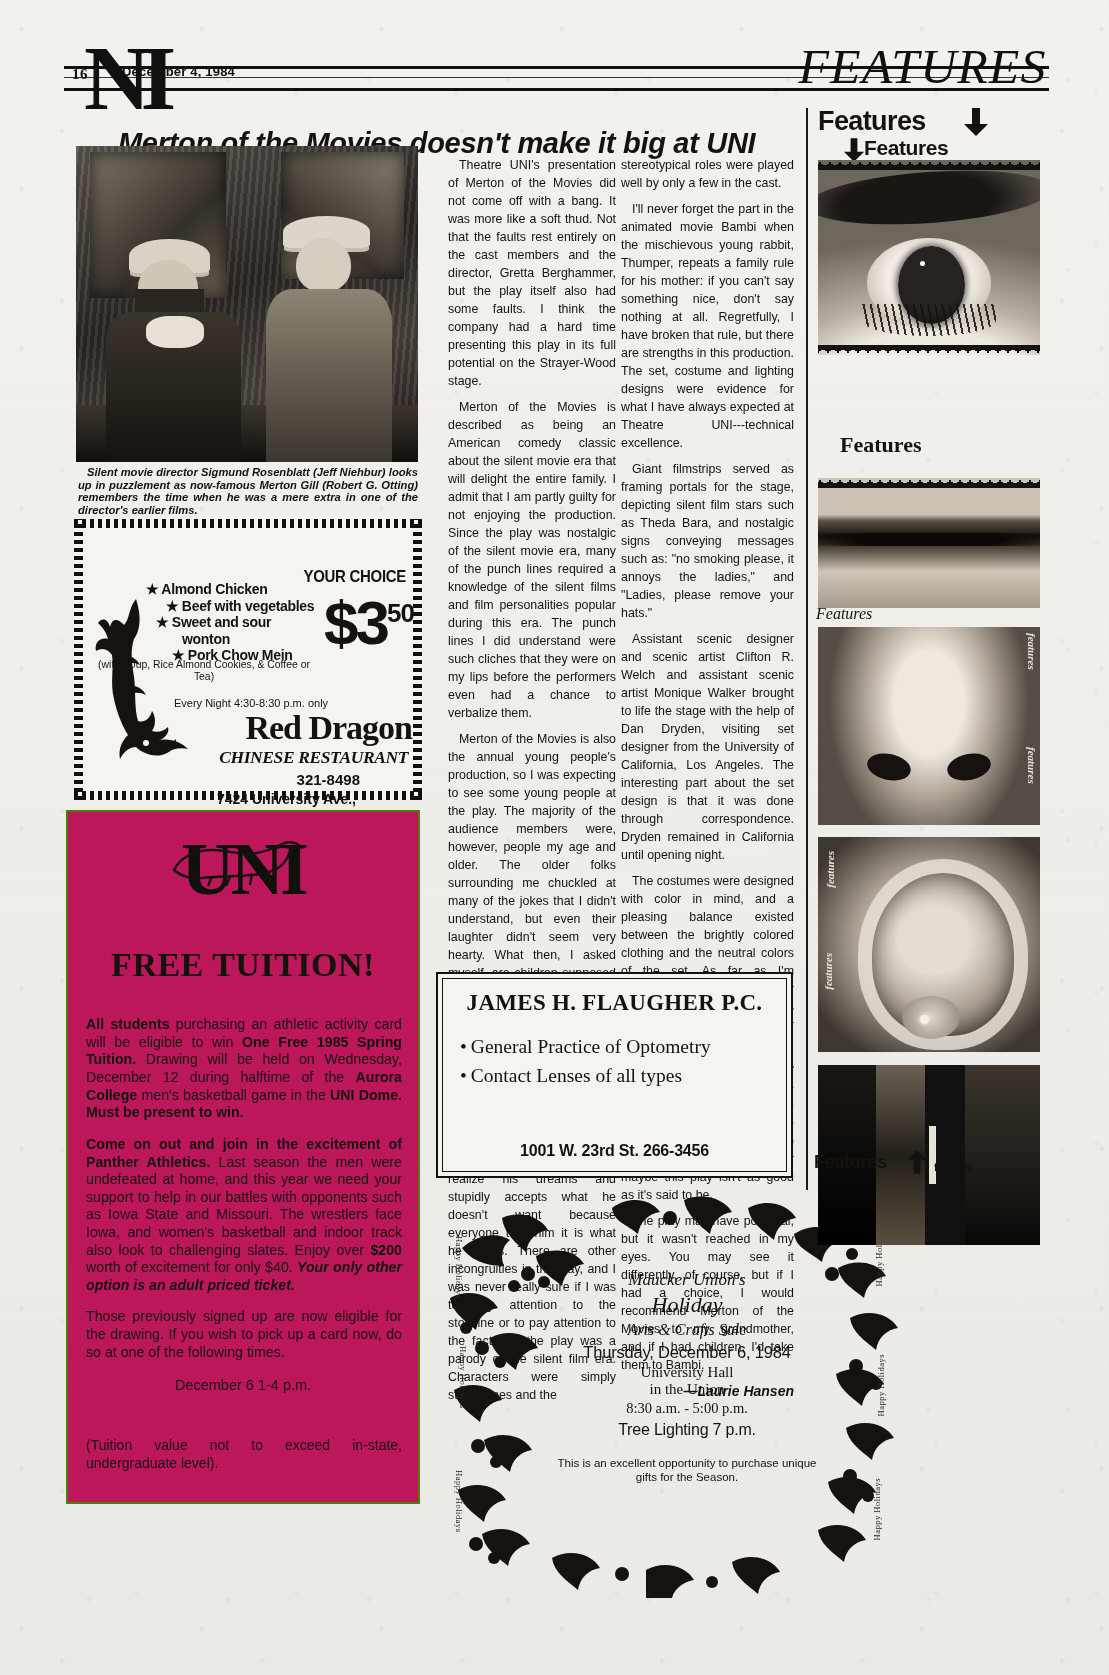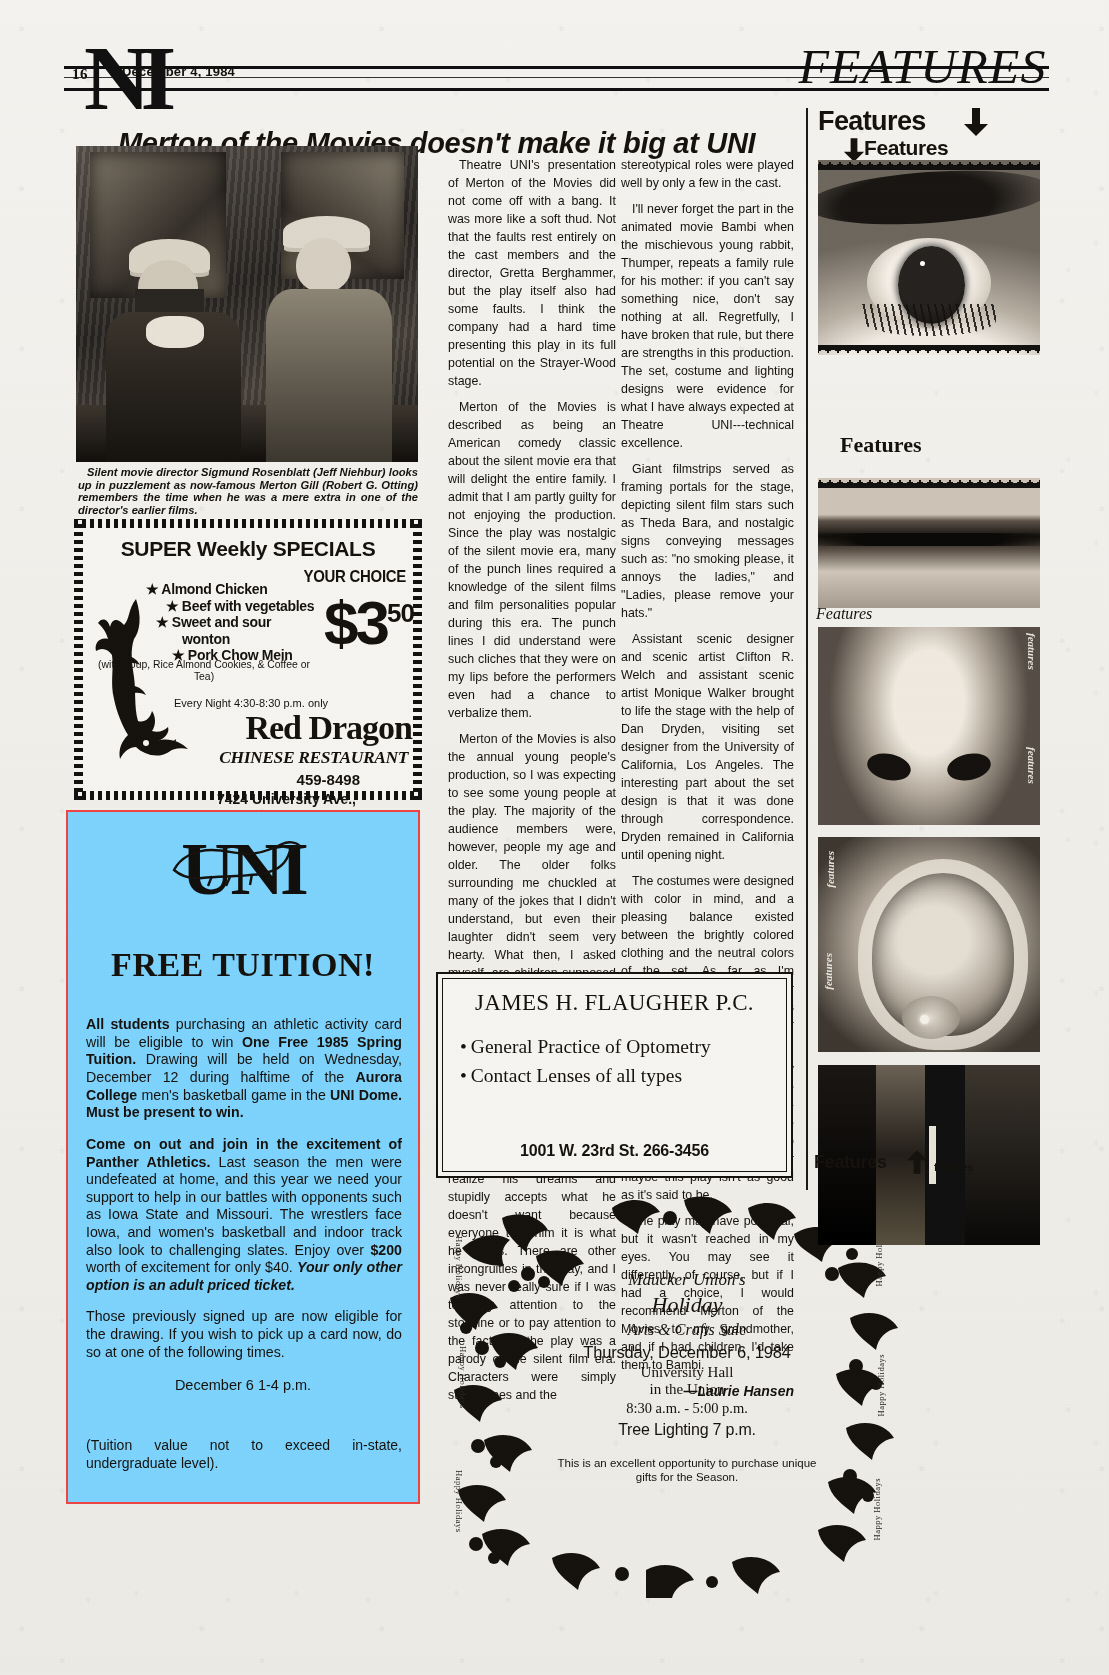--- a/index.html
+++ b/index.html
@@ -136,42 +136,42 @@
   .rd-hours{position:absolute;left:100px;top:178px;font-size:11px;}
   .rd-name{position:absolute;right:10px;top:190px;font-size:34px;font-weight:bold;
     font-family:"Liberation Serif",serif;letter-spacing:-1px;}
   .rd-rest{position:absolute;right:14px;top:228px;font-size:17.5px;font-weight:bold;
     font-style:italic;font-family:"Liberation Serif",serif;letter-spacing:-.4px;}
   .rd-phone{position:absolute;right:62px;top:252px;font-size:15px;font-weight:bold;}
   .dragon{position:absolute;left:10px;top:72px;width:130px;height:200px;}
 
   
   .ad-uni{position:absolute;left:66px;top:810px;width:350px;height:690px;
-    background:#7dd3fc;border:2px solid #ef4444;}
+    background:#be185d;border:2px solid #4d7c0f;}
   .uni-logo{position:absolute;left:0;right:0;top:20px;text-align:center;
     font-family:"Liberation Serif",serif;font-size:74px;font-weight:bold;
     line-height:1;letter-spacing:-4px;color:#12100d;}
   .uni-free{position:absolute;left:0;right:0;top:134px;text-align:center;
     font-family:"Liberation Serif",serif;font-size:34px;font-weight:bold;
     letter-spacing:.5px;}
   .uni-body{position:absolute;left:18px;right:16px;top:190px;
     font-size:14.2px;line-height:17.6px;text-align:justify;}
   .uni-body b{font-weight:bold;}
   .uni-body i{font-style:italic;font-weight:bold;}
   .uni-time{position:absolute;left:0;right:0;top:565px;text-align:center;
     font-size:14.5px;}
   .uni-note{position:absolute;left:18px;right:16px;top:625px;
     font-size:14px;line-height:17.5px;text-align:justify;}
 
   
   .ad-opt{position:absolute;left:436px;top:972px;width:353px;height:202px;
     border:2px solid #16130f;background:#f6f4f0;}
   .ad-opt .inner{position:absolute;inset:4px;border:1px solid #16130f;}
   .opt-name{position:absolute;left:0;right:0;top:16px;text-align:center;
-    font-family:"Liberation Serif",serif;font-size:23px;font-weight:normal;
+    font-family:"Liberation Serif",serif;font-size:23px;font-weight:bold;
     letter-spacing:.3px;}
   .opt-list{position:absolute;left:22px;top:58px;font-family:"Liberation Serif",serif;
     font-size:19.5px;line-height:29px;}
   .opt-list div:before{content:"\2022";margin-right:4px;}
   .opt-addr{position:absolute;left:0;right:0;bottom:16px;text-align:center;
     font-size:16px;font-weight:bold;letter-spacing:-.2px;}
 
   
   .ad-holiday{position:absolute;left:432px;top:1178px;width:470px;height:420px;
     overflow:hidden;}
@@ -324,39 +324,38 @@
 <div class="photo-caption">
   <span class="lead">Silent movie director Sigmund Rosenblatt (Jeff Niehbur) looks up in puzzlement as now-famous Merton Gill (Robert G. Otting) remembers the time when he was a mere extra in one of the director's earlier films.</span>
 </div>
 
 <div class="ad-dragon">
   <div class="zig h t"></div>
   <div class="zig h b"></div>
   <div class="zig v l"></div>
   <div class="zig v r"></div>
 
-  <div class="rd-title">SUPER Weekly SPECIALS</div>
   <div class="rd-choice">YOUR CHOICE</div>
 
   <ul class="rd-items">
     <li class="i1">★ Almond Chicken</li>
     <li class="i2">★ Beef with  vegetables</li>
     <li class="i3">★ Sweet  and  sour</li>
     <li class="i3b">wonton</li>
     <li class="i4">★ Pork Chow Mein</li>
   </ul>
 
   <div class="rd-sub">(with Soup, Rice Almond Cookies, &amp; Coffee or Tea)</div>
 
   <div class="rd-price"><span>$3</span><sup>50</sup></div>
 
   <div class="rd-hours">Every Night 4:30-8:30 p.m. only</div>
   <div class="rd-name">Red Dragon</div>
   <div class="rd-rest">CHINESE RESTAURANT</div>
-  <div class="rd-phone">459-8498</div>
+  <div class="rd-phone">321-8498</div>
   <div style="position:absolute;right:66px;top:272px;font-size:14px;font-weight:bold;">7424 University Ave.,</div>
   <div style="position:absolute;right:96px;top:292px;font-size:14px;font-weight:bold;">Cedar Falls</div>
 
   <svg class="dragon" viewBox="0 0 130 200">
     <path d="M52 8 C44 18 46 28 40 34 C33 26 28 28 26 36 C24 28 18 26 14 32 C18 36 22 40 24 48
              C16 46 10 52 12 60 C18 56 24 58 28 64 C30 78 26 92 30 108
              C33 122 38 134 44 144 C38 150 34 158 36 168 C40 160 46 156 52 156
              C58 162 68 166 78 164 C86 162 92 156 92 148 C88 152 80 154 74 150
              C80 148 86 142 84 136 C80 140 74 142 68 140 C72 134 72 126 68 120
              C66 128 60 132 54 130 C50 116 52 100 50 86 C48 72 46 60 50 48

